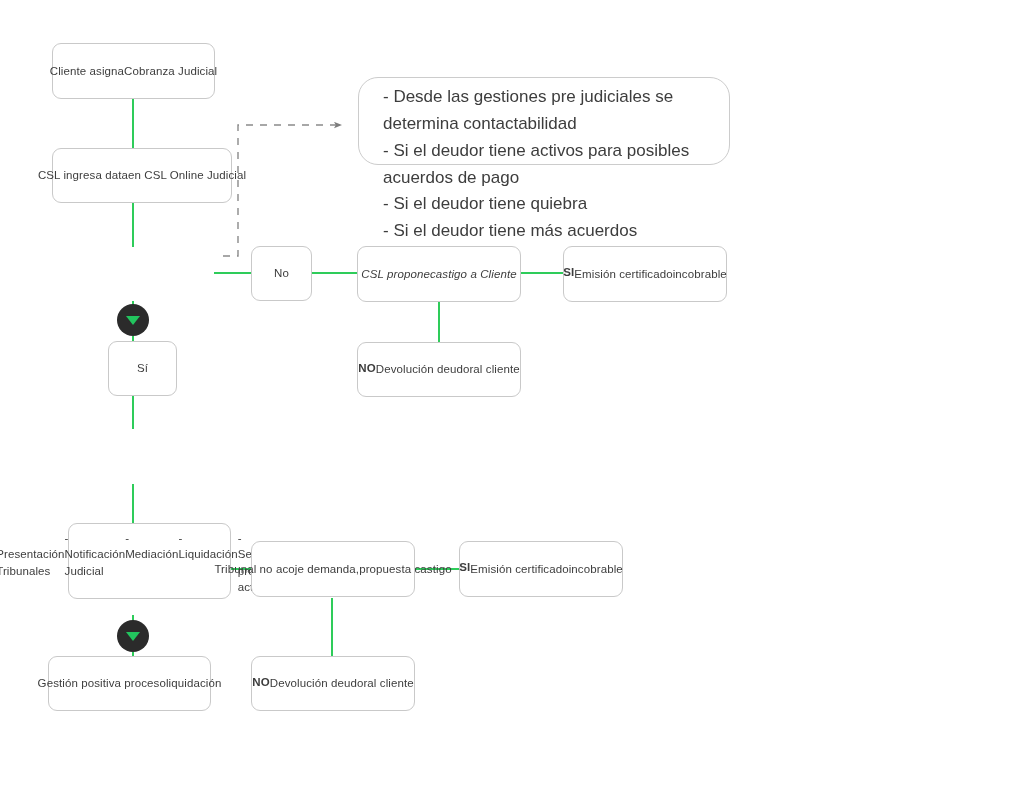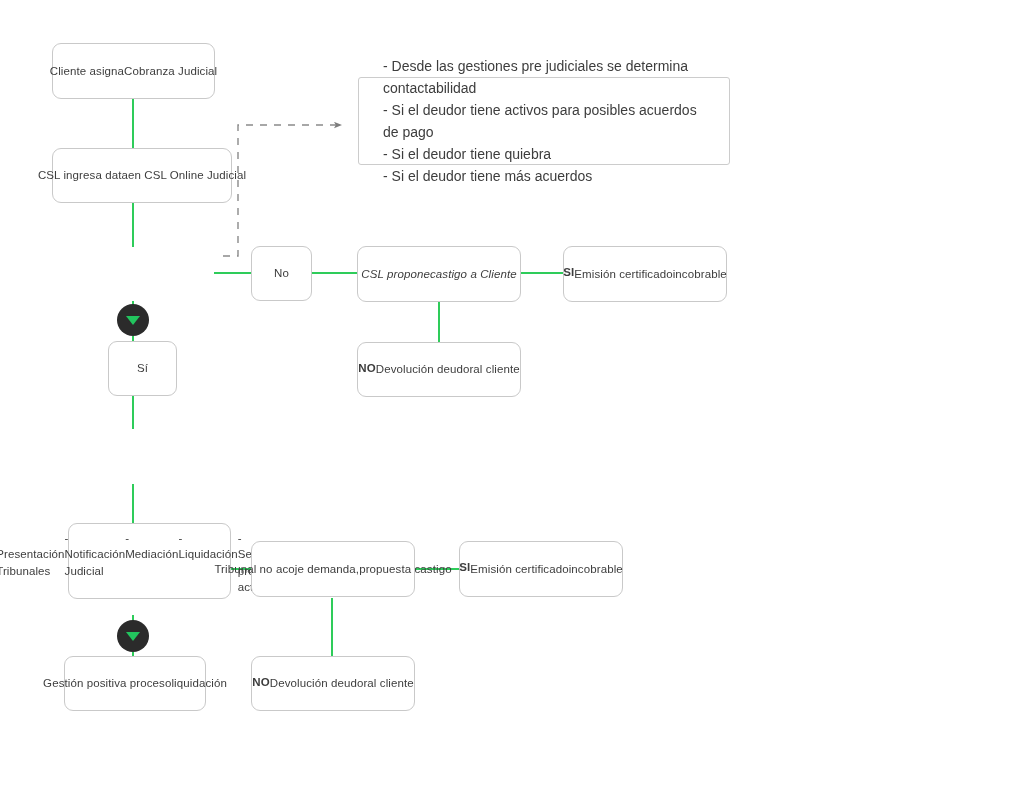--- a/index.html
+++ b/index.html
@@ -55,26 +55,25 @@
     align-items: flex-start;
     text-align: left;
     padding: 6px 12px;
   }
   .node.left-align .line { white-space: normal; }
   .note {
     position: absolute;
     box-sizing: border-box;
     background: #ffffff;
     border: 1px solid #cccccc;
-    border-radius: 3px;
+    border-radius: 20px;
     display: flex;
     flex-direction: column;
-    justify-content: center;
     padding: 6px 24px;
-    font-size: 14px;
+    font-size: 17px;
     line-height: 1.58;
     color: #3d3d3d;
   }
   .marker {
     position: absolute;
     width: 32px;
     height: 32px;
     border-radius: 50%;
     background: #2b2b2b;
     display: flex;
@@ -151,21 +150,21 @@
     <span class="line">- Notificación Judicial</span>
     <span class="line">- Mediación</span>
     <span class="line">- Liquidación</span>
     <span class="line">- Seguimiento procesos y actuaciones</span>
   </div>
 
   <div class="marker" style="left:117px; top:620px;">
     <span class="tri"></span>
   </div>
 
-  <div class="node" style="left:64px; top:656px; width:142px; height:55px;">
+  <div class="node" style="left:48px; top:656px; width:163px; height:55px;">
     <span class="line">Gestión positiva proceso</span>
     <span class="line">liquidación</span>
   </div>
 
   <div class="node" style="left:251px; top:246px; width:61px; height:55px;">
     <span class="line">No</span>
   </div>
 
   <div class="node" style="left:357px; top:246px; width:164px; height:56px;font-style:italic;">
     <span class="line">CSL propone</span>

